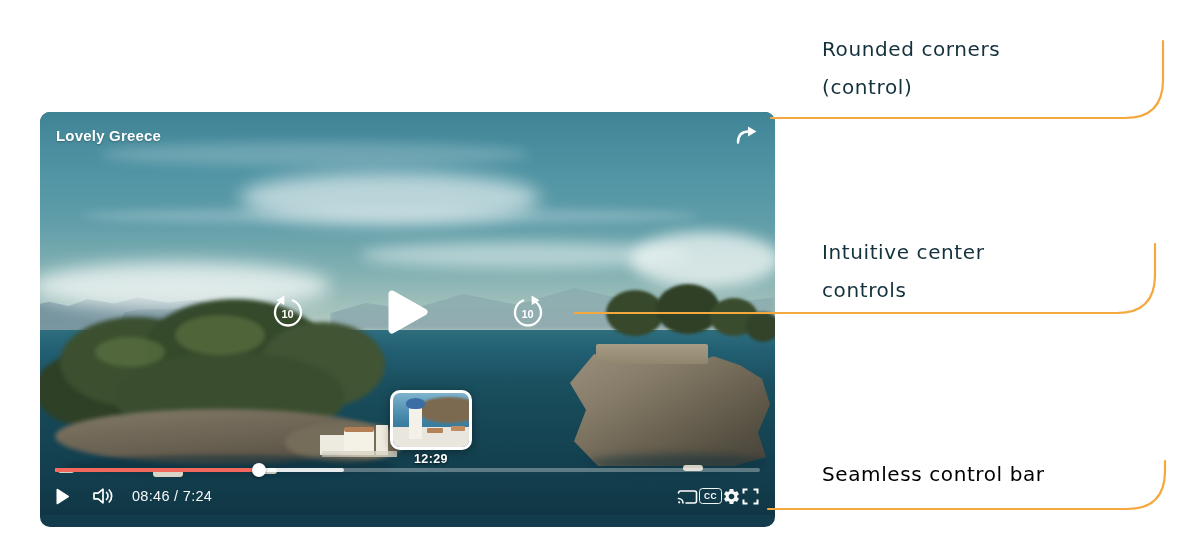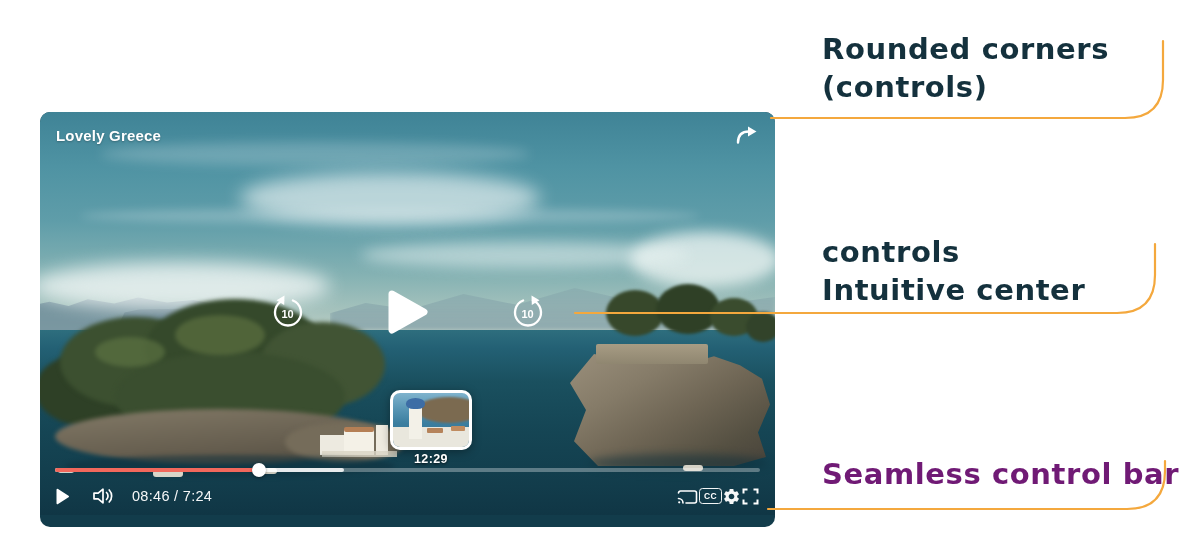--- a/index.html
+++ b/index.html
@@ -1,21 +1,21 @@
 <!DOCTYPE html>
 <html><head>
 <meta charset="utf-8">
 <style>
   html,body{margin:0;padding:0;background:#fff;}
   .page{position:relative;width:1200px;height:559px;background:#fff;overflow:hidden;
         font-family:"Liberation Sans",sans-serif;}
 
   
   .annotation{position:absolute;left:822px;font-family:"DejaVu Sans",sans-serif;
-              font-weight:700;font-size:29px;line-height:38px;letter-spacing:.6px;color:#14313D;}
+              font-weight:400;font-size:20px;line-height:38px;letter-spacing:.6px;color:#14313D;}
   .annotation .line{display:block;}
   #ann-rounded{top:30px;}
   #ann-center{top:233px;}
   #ann-controlbar{top:455px;}
 
   
   .connectors{position:absolute;inset:0;z-index:30;pointer-events:none;}
   .connectors path{fill:none;stroke:#F4A83D;stroke-width:2.2;stroke-linecap:round;}
 
   
@@ -128,27 +128,27 @@
   .cc-box{width:21px;height:14px;border:1.6px solid rgba(255,255,255,.95);border-radius:3.5px;
           display:flex;align-items:center;justify-content:center;color:#fff;font-size:8.5px;font-weight:700;letter-spacing:.3px;}
 </style>
 </head>
 <body>
 
 <div class="page">
 
   <div class="annotation" id="ann-rounded" style="color: rgb(20, 49, 61);">
     <span class="line">Rounded corners</span>
-    <span class="line">(controls)</span>
+    <span class="line">(control)</span>
   </div>
   <div class="annotation" id="ann-center" style="color: rgb(20, 49, 61);">
+    <span class="line">Intuitive center</span>
     <span class="line">controls</span>
-    <span class="line">Intuitive center</span>
   </div>
-  <div class="annotation" id="ann-controlbar" style="color: #701a75;">
+  <div class="annotation" id="ann-controlbar" style="color: #000000;">
     <span class="line">Seamless control bar</span>
   </div>
 
   <div class="player">
 
     <div class="sky"></div>
     <div class="cloud cl1"></div>
     <div class="cloud cl3"></div>
     <div class="cloud cl7"></div>
     <div class="mountains-right"></div>

